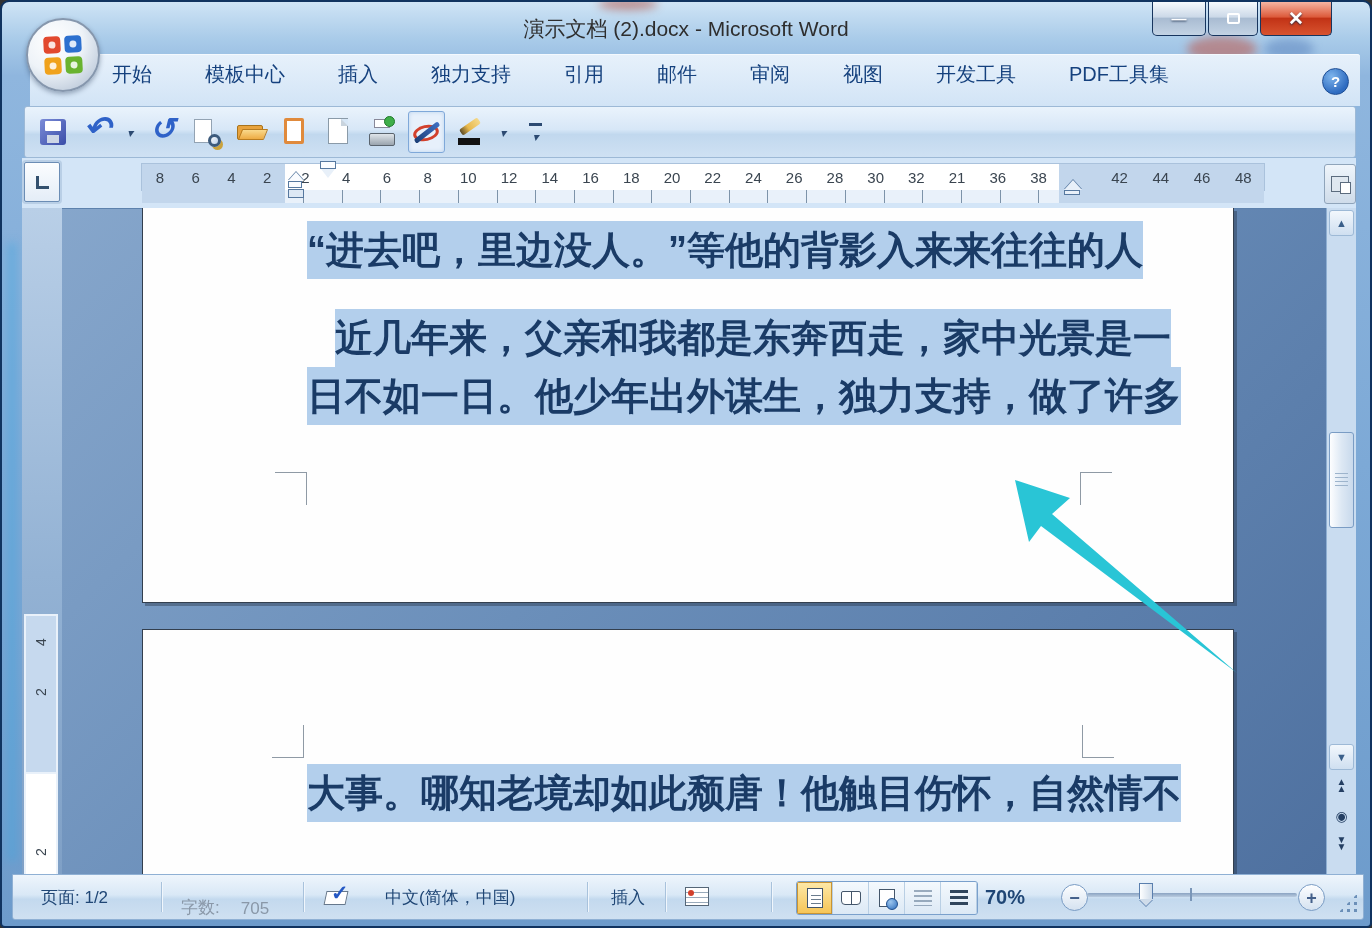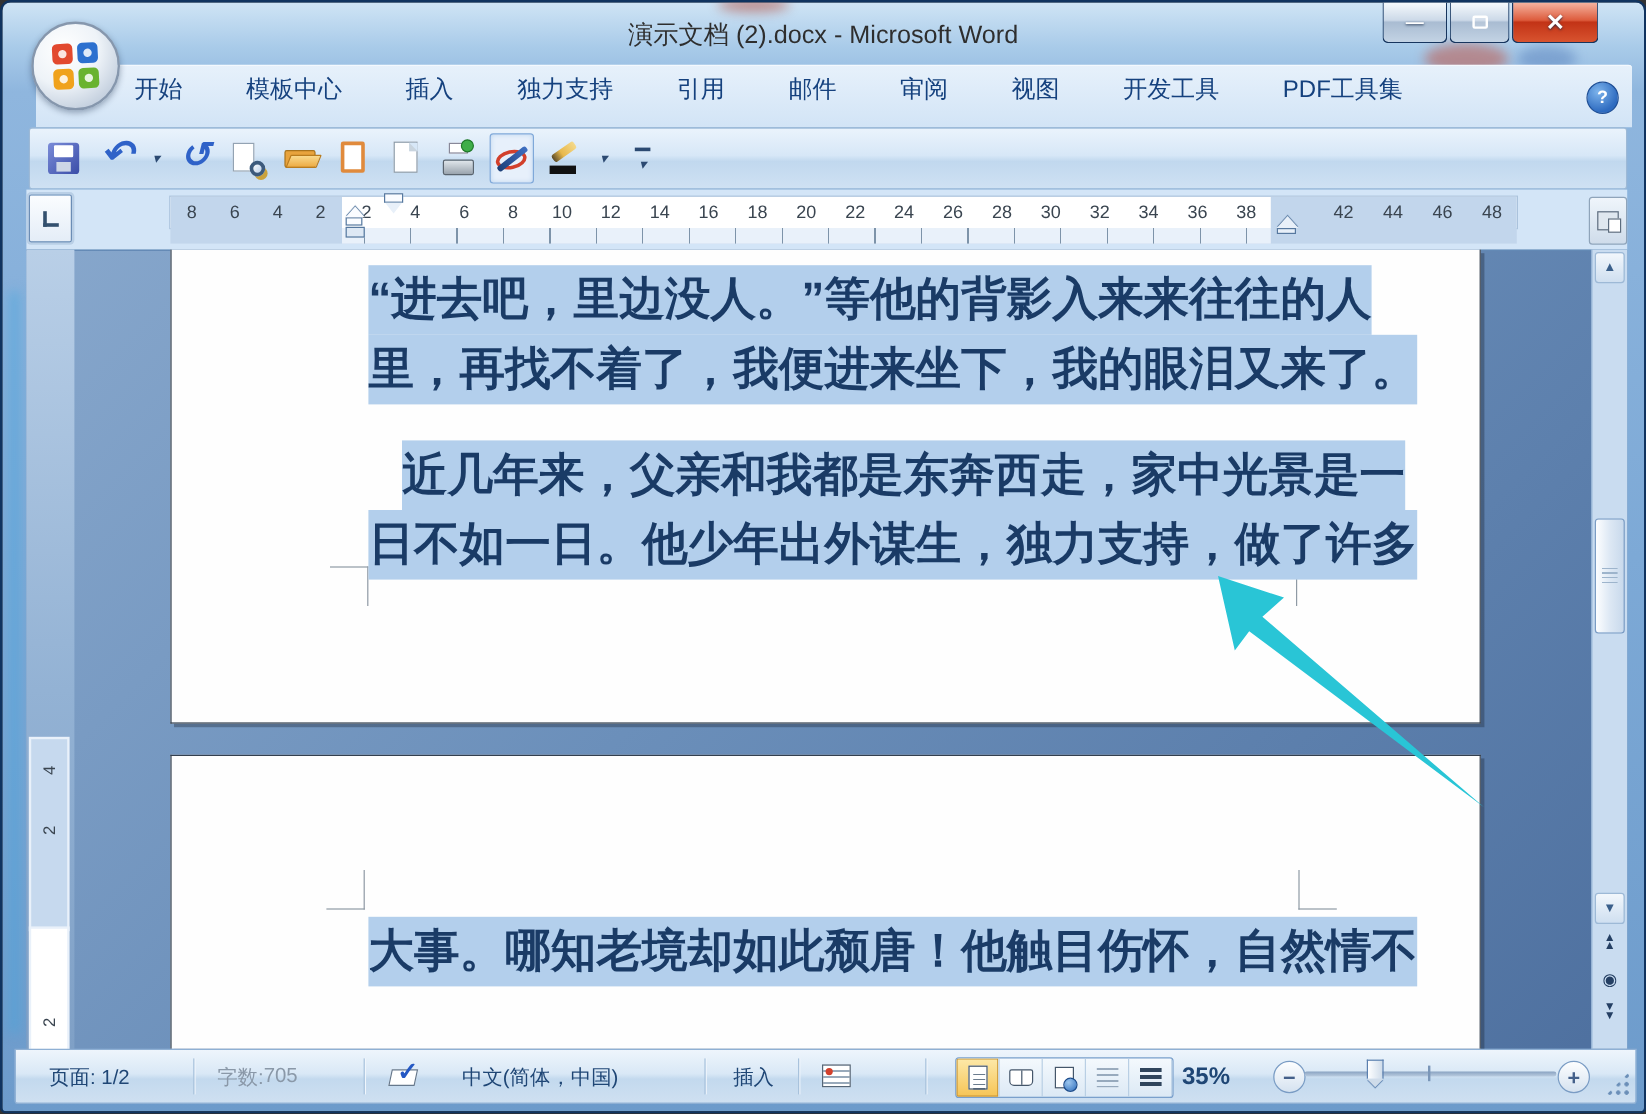--- a/index.html
+++ b/index.html
@@ -323,21 +323,21 @@
       <span>14</span>
       <span>16</span>
       <span>18</span>
       <span>20</span>
       <span>22</span>
       <span>24</span>
       <span>26</span>
       <span>28</span>
       <span>30</span>
       <span>32</span>
-      <span>34</span>
+      <span>21</span>
       <span>36</span>
       <span>38</span>
     </div>
   <div class="rnums" style="left:1097px;top:162px;width:165px;">
 
   <span>42</span>
       <span>44</span>
       <span>46</span>
       <span>48</span>
     </div>
@@ -374,21 +374,20 @@
   <div class="page page2"></div>
 
   <div class="cmark cm-bl" style="left:273px;top:470px;border-bottom:none;border-top:1px solid #8f9aa5;"></div>
   <div class="cmark cm-br" style="left:1078px;top:470px;border-bottom:none;border-top:1px solid #8f9aa5;"></div>
   <div class="cmark cm-bl" style="left:270px;top:723px;"></div>
   <div class="cmark cm-br" style="left:1080px;top:723px;"></div>
 
   <div class="doctext p1text">
 
   <div class="dline" data-indent="no">“进去吧，里边没人。”等他的背影入来来往往的人</div>
-      <div class="dline" data-indent="no">里，再找不着了，我便进来坐下，我的眼泪又来了。</div>
       <div class="dline" data-indent="yes">近几年来，父亲和我都是东奔西走，家中光景是一</div>
       <div class="dline" data-indent="no">日不如一日。他少年出外谋生，独力支持，做了许多</div>
     </div>
   <div class="doctext p2text">
 
   <div class="dline" data-indent="no">大事。哪知老境却如此颓唐！他触目伤怀，自然情不</div>
     </div>
 
   <svg class="arrowSvg" width="280" height="240" viewBox="0 0 280 240">
     <polygon points="33,28 88,46 70,62 255,221 59,74 47,90" fill="#29c5d6"></polygon>
@@ -411,21 +410,21 @@
     </div>
     <div class="navg" style="top:628px;">
       <span class="dd">▼</span>
       <span class="dd">▼</span>
     </div>
   </div>
 
   <div class="status">
     <div class="st" style="left:28px;">页面: 1/2</div>
     <div class="ssep" style="left:148px;"></div>
-    <div class="st gray" style="left:168px;gap:0;">
+    <div class="st gray" style="left:168px;gap:21px;align-items:flex-end;">
       <span>字数:</span>
       <span>705</span>
     </div>
     <div class="ssep" style="left:290px;"></div>
     <div class="spell" style="left:312px;top:12px;">
       <span class="bk"></span>
       <span class="ck">✓</span>
     </div>
     <div class="st" style="left:372px;">中文(简体，中国)</div>
     <div class="ssep" style="left:574px;"></div>
@@ -446,21 +445,21 @@
           <i></i>
         </span>
         <span class="vb" data-view="outline" data-active="no">
           <i></i>
         </span>
         <span class="vb" data-view="draft" data-active="no">
           <i></i>
         </span>
       </div>
 
-    <div class="zlabel">35%</div>
+    <div class="zlabel">70%</div>
     <div class="zcirc" style="left:1048px;">
         <span>−</span>
       </div>
     <div class="zcirc" style="left:1285px;">
         <span>+</span>
       </div>
   </div>
   <div class="ztrack"></div>
   <div class="ztick"></div>
   <div class="zthumb"></div>

